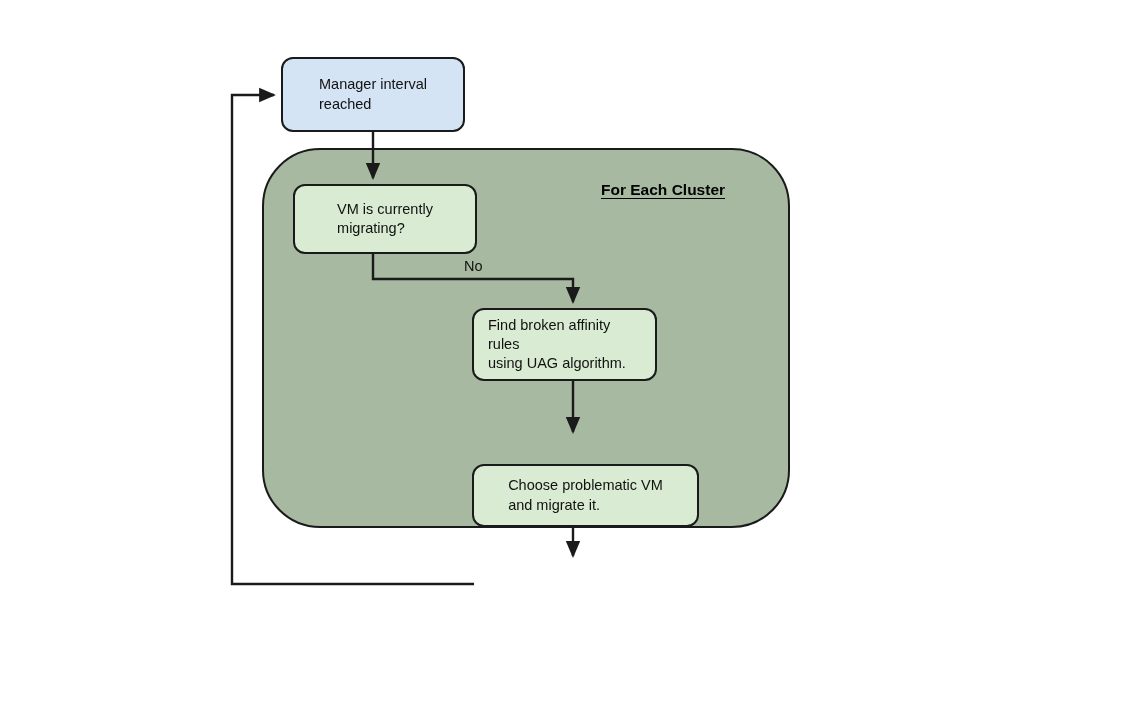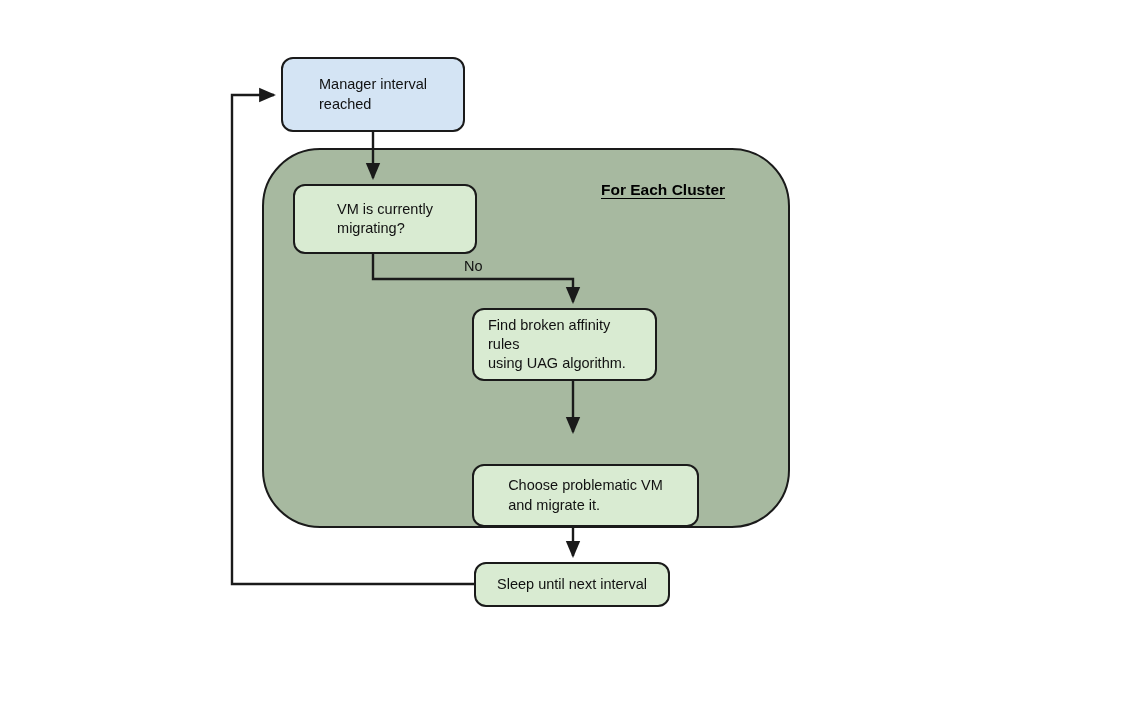--- a/index.html
+++ b/index.html
@@ -129,17 +129,14 @@
   <div class="node node-green" style="left:472px; top:308px; width:185px; height:73px;">
     <span class="node-text">Find broken affinity rules
 using UAG algorithm.</span>
   </div>
 
   <div class="node node-green" style="left:472px; top:464px; width:227px; height:63px;">
     <span class="node-text">Choose problematic VM
 and migrate it.</span>
   </div>
 
-  <div class="node node-green" style="left:474px; top:562px; width:196px; height:45px;">
-    <span class="node-text">Sleep until next interval</span>
-  </div>
 
 </div>
 
 </body></html>

